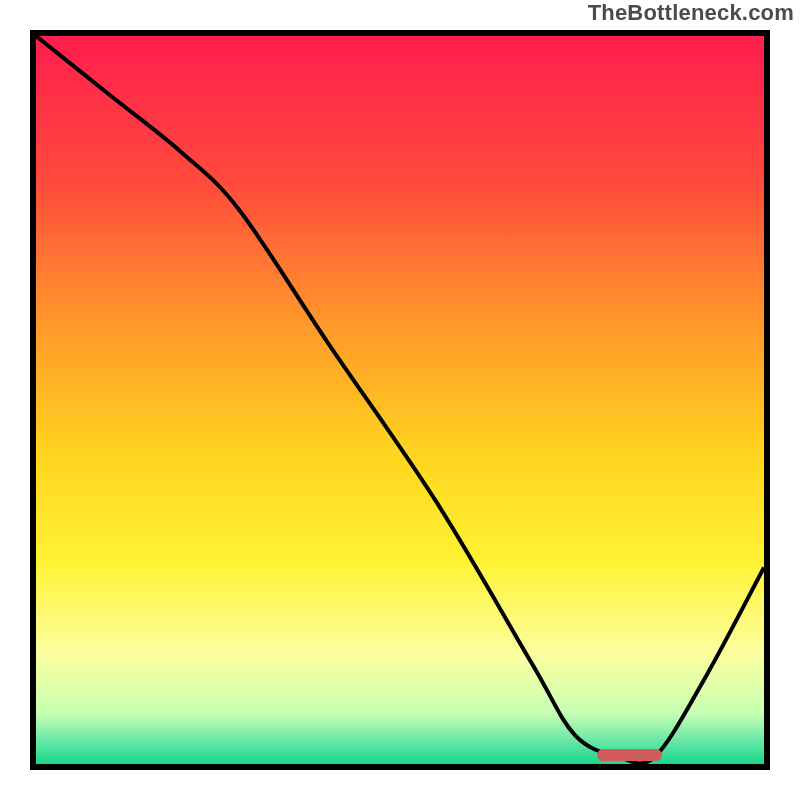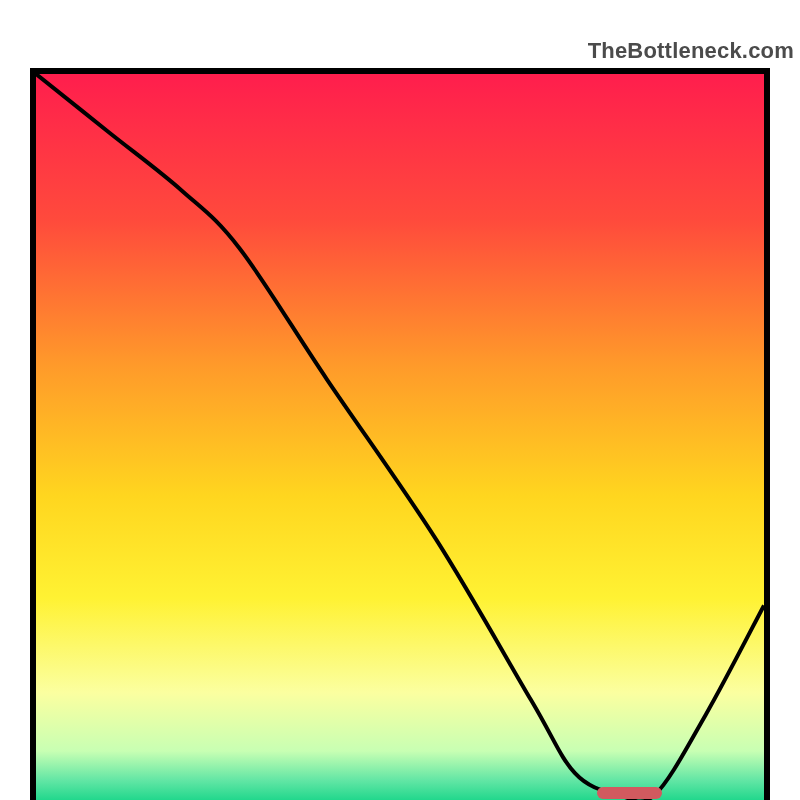--- a/index.html
+++ b/index.html
@@ -8,21 +8,20 @@
     width: 800px;
     height: 800px;
     background: #ffffff;
     font-family: Arial, Helvetica, sans-serif;
     overflow: hidden;
   }
   .figure {
     position: relative;
     width: 800px;
     height: 682px;
-    margin-top: 38px;
   }
   .watermark {
     position: absolute;
     top: 0;
     right: 6px;
     font-size: 22px;
     font-weight: 600;
     color: #4b4b4b;
     letter-spacing: 0.2px;
     z-index: 10;

